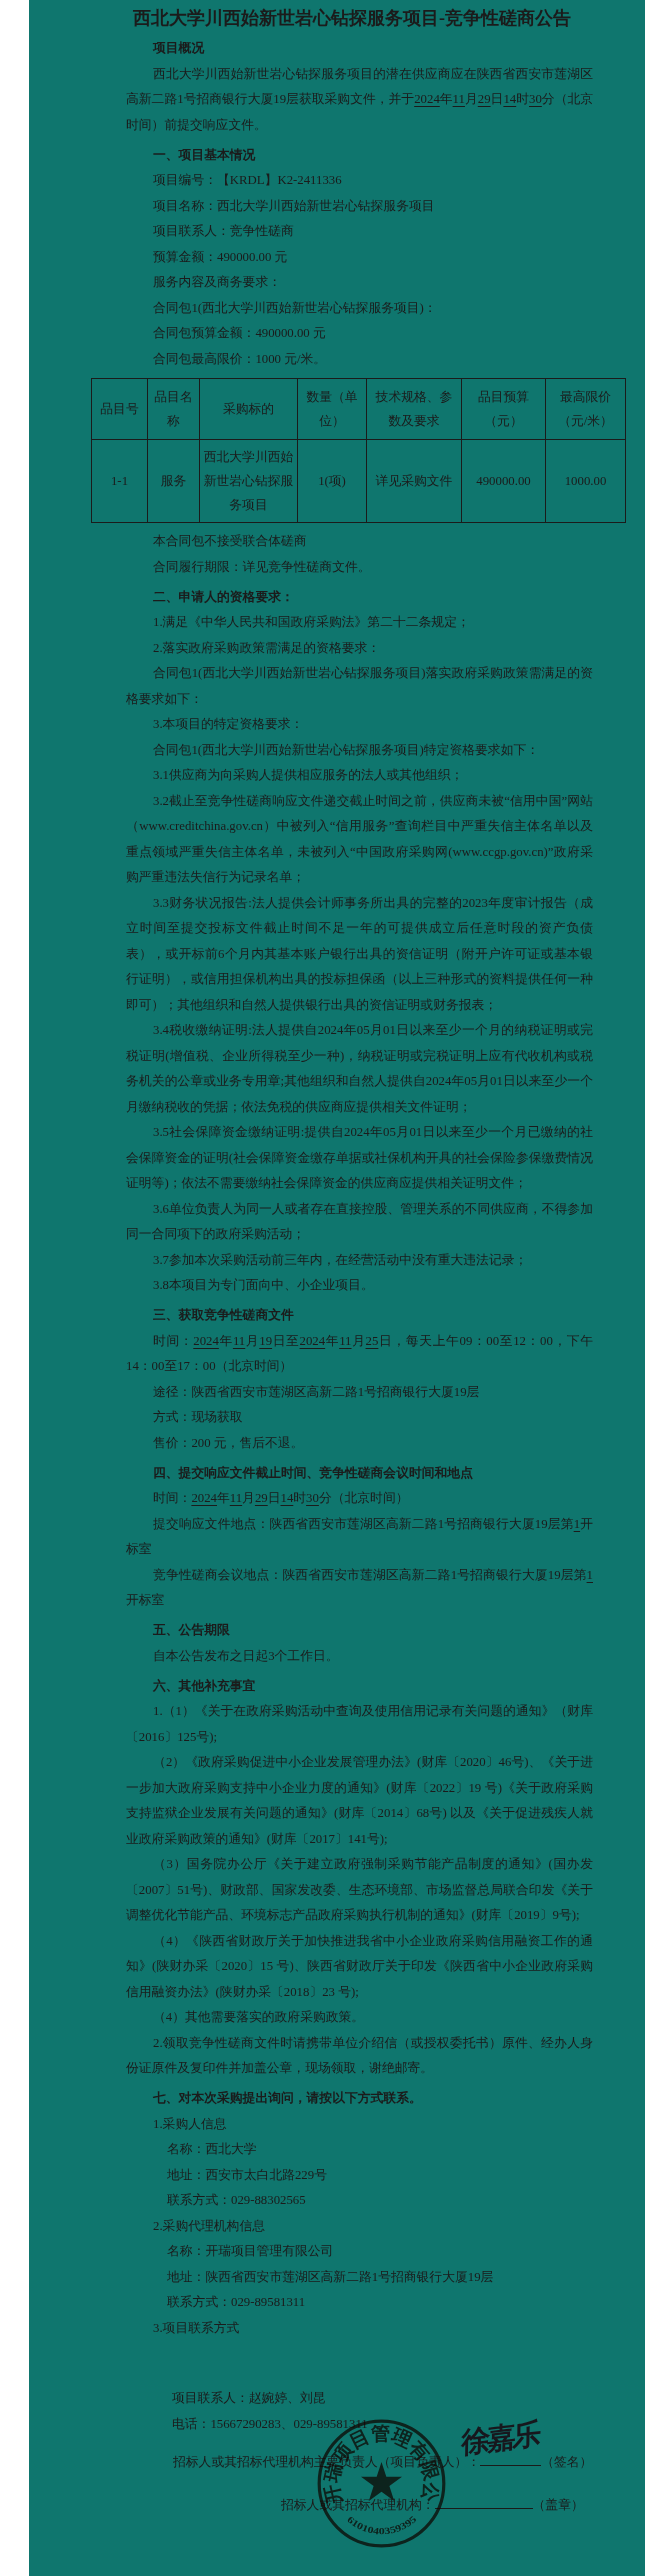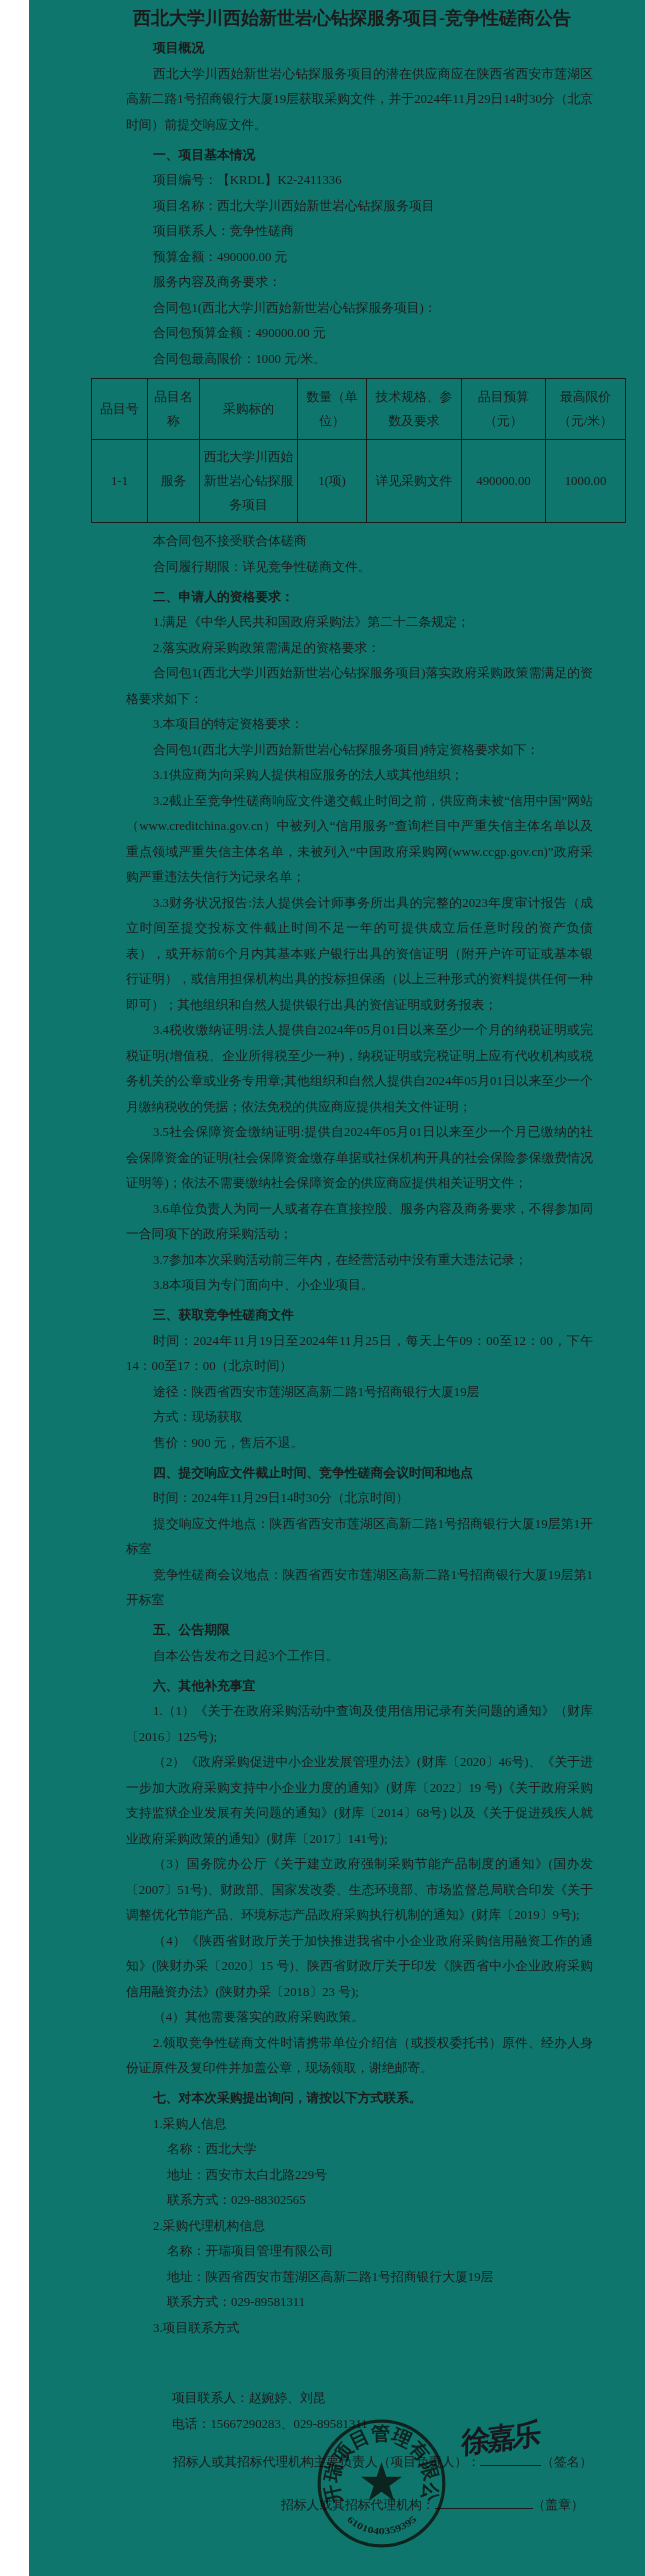--- a/index.html
+++ b/index.html
@@ -4,21 +4,21 @@
 <style>
   html,body{margin:0;padding:0;background:#ffffff;}
   .page{position:relative;width:646px;height:2576px;background:#0f766e;overflow:hidden;
         font-family:"Liberation Serif","DejaVu Serif",serif;color:#1b1b1b;margin-left:29px;}
   .doc-title{margin:3.8px 38px 1.3px;text-align:center;font-size:18px;font-weight:bold;line-height:28px;}
   .body-col{margin-left:97px;width:467px;font-size:12.8px;line-height:25.5px;text-align:justify;}
   .blk{margin:0;}
   .h2{font-weight:bold;text-indent:27px;margin-top:4.5px;}
   .para{text-indent:27px;}
   .kv2{text-indent:41px;}
-  .u{text-underline-offset:2.6px;}
+  .u{text-decoration:underline;text-underline-offset:2.6px;}
   table.items{border-collapse:collapse;table-layout:fixed;width:533px;margin:5.7px 0 6.4px -35px;
               text-align:center;font-size:12.8px;line-height:24px;border:1.3px solid #1b1b1b;}
   table.items th,table.items td{border:0.6px solid #1b1b1b;padding:2.6px 2.6px;vertical-align:middle;
               overflow:hidden;word-break:break-all;}
   table.items th{font-weight:normal;}
   table.items thead tr{height:61px;}
   table.items tbody tr{height:83px;}
   .footer{position:absolute;left:4px;top:2386px;width:646px;height:190px;font-size:12.8px;line-height:25.5px;padding-left:14px;}
   .f-contact{position:absolute;left:139px;top:0;}
   .f-phone{position:absolute;left:139px;top:25.5px;}
@@ -90,28 +90,28 @@
       <div class="blk para"><span>1.满足《中华人民共和国政府采购法》第二十二条规定；</span></div>
       <div class="blk para"><span>2.落实政府采购政策需满足的资格要求：</span></div>
       <div class="blk para"><span>合同包1(西北大学川西始新世岩心钻探服务项目)落实政府采购政策需满足的资格要求如下：</span></div>
       <div class="blk para"><span>3.本项目的特定资格要求：</span></div>
       <div class="blk para"><span>合同包1(西北大学川西始新世岩心钻探服务项目)特定资格要求如下：</span></div>
       <div class="blk para"><span>3.1供应商为向采购人提供相应服务的法人或其他组织；</span></div>
       <div class="blk para"><span>3.2截止至竞争性磋商响应文件递交截止时间之前，供应商未被“信用中国”网站（www.creditchina.gov.cn）中被列入“信用服务”查询栏目中严重失信主体名单以及重点领域严重失信主体名单，未被列入“中国政府采购网(www.ccgp.gov.cn)”政府采购严重违法失信行为记录名单；</span></div>
       <div class="blk para"><span>3.3财务状况报告:法人提供会计师事务所出具的完整的2023年度审计报告（成立时间至提交投标文件截止时间不足一年的可提供成立后任意时段的资产负债表），或开标前6个月内其基本账户银行出具的资信证明（附开户许可证或基本银行证明），或信用担保机构出具的投标担保函（以上三种形式的资料提供任何一种即可）；其他组织和自然人提供银行出具的资信证明或财务报表；</span></div>
       <div class="blk para"><span>3.4税收缴纳证明:法人提供自2024年05月01日以来至少一个月的纳税证明或完税证明(增值税、企业所得税至少一种)，纳税证明或完税证明上应有代收机构或税务机关的公章或业务专用章;其他组织和自然人提供自2024年05月01日以来至少一个月缴纳税收的凭据；依法免税的供应商应提供相关文件证明；</span></div>
       <div class="blk para"><span>3.5社会保障资金缴纳证明:提供自2024年05月01日以来至少一个月已缴纳的社会保障资金的证明(社会保障资金缴存单据或社保机构开具的社会保险参保缴费情况证明等)；依法不需要缴纳社会保障资金的供应商应提供相关证明文件；</span></div>
-      <div class="blk para"><span>3.6单位负责人为同一人或者存在直接控股、服务内容及商务要求，不得参加同一合同项下的政府采购活动；</span></div>
+      <div class="blk para"><span>3.6单位负责人为同一人或者存在直接控股、管理关系的不同供应商，不得参加同一合同项下的政府采购活动；</span></div>
       <div class="blk para"><span>3.7参加本次采购活动前三年内，在经营活动中没有重大违法记录；</span></div>
       <div class="blk para"><span>3.8本项目为专门面向中、小企业项目。</span></div>
       <div class="blk h2"><span>三、获取竞争性磋商文件</span></div>
       <div class="blk para"><span>时间：</span><span class="u">2024</span><span>年</span><span class="u">11</span><span>月</span><span class="u">19</span><span>日至</span><span class="u">2024</span><span>年</span><span class="u">11</span><span>月</span><span class="u">25</span><span>日，每天上午09：00至12：00，下午14：00至17：00（北京时间）</span></div>
       <div class="blk para"><span>途径：陕西省西安市莲湖区高新二路1号招商银行大厦19层</span></div>
       <div class="blk para"><span>方式：现场获取</span></div>
-      <div class="blk para"><span>售价：900 元，售后不退。</span></div>
+      <div class="blk para"><span>售价：200 元，售后不退。</span></div>
       <div class="blk h2"><span>四、提交响应文件截止时间、竞争性磋商会议时间和地点</span></div>
       <div class="blk para"><span>时间：</span><span class="u">2024</span><span>年</span><span class="u">11</span><span>月</span><span class="u">29</span><span>日</span><span class="u">14</span><span>时</span><span class="u">30</span><span>分（北京时间）</span></div>
       <div class="blk para"><span>提交响应文件地点：陕西省西安市莲湖区高新二路1号招商银行大厦19层第</span><span class="u">1</span><span>开标室</span></div>
       <div class="blk para"><span>竞争性磋商会议地点：陕西省西安市莲湖区高新二路1号招商银行大厦19层第</span><span class="u">1</span><span>开标室</span></div>
       <div class="blk h2"><span>五、公告期限</span></div>
       <div class="blk para"><span>自本公告发布之日起3个工作日。</span></div>
       <div class="blk h2"><span>六、其他补充事宜</span></div>
       <div class="blk para"><span>1.（1）《关于在政府采购活动中查询及使用信用记录有关问题的通知》（财库〔2016〕125号);</span></div>
       <div class="blk para"><span>（2）《政府采购促进中小企业发展管理办法》(财库〔2020〕46号)、《关于进一步加大政府采购支持中小企业力度的通知》(财库〔2022〕19 号)《关于政府采购支持监狱企业发展有关问题的通知》(财库〔2014〕68号) 以及《关于促进残疾人就业政府采购政策的通知》(财库〔2017〕141号);</span></div>
       <div class="blk para"><span>（3）国务院办公厅《关于建立政府强制采购节能产品制度的通知》(国办发〔2007〕51号)、财政部、国家发改委、生态环境部、市场监督总局联合印发《关于调整优化节能产品、环境标志产品政府采购执行机制的通知》(财库〔2019〕9号);</span></div>

